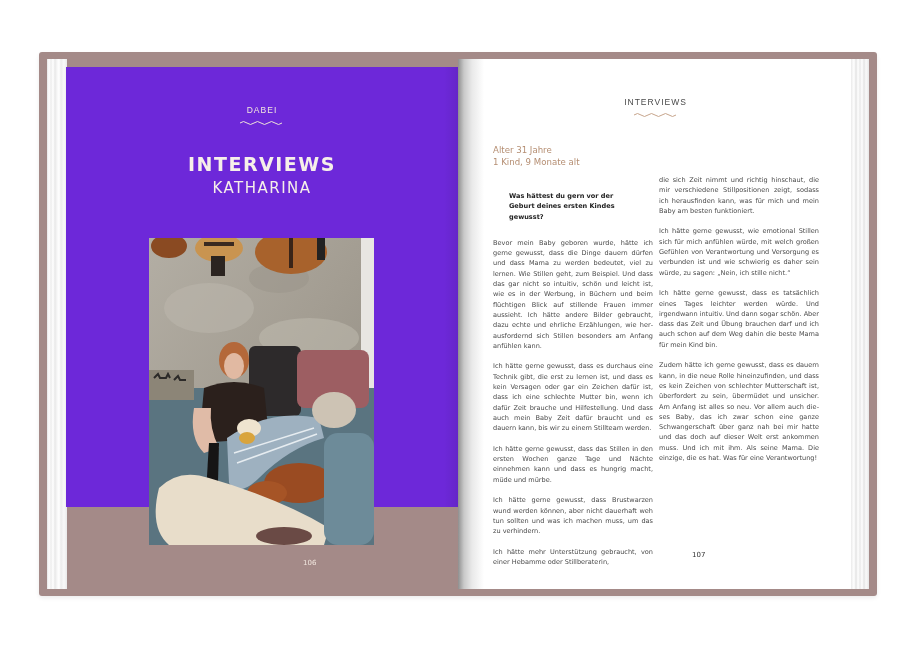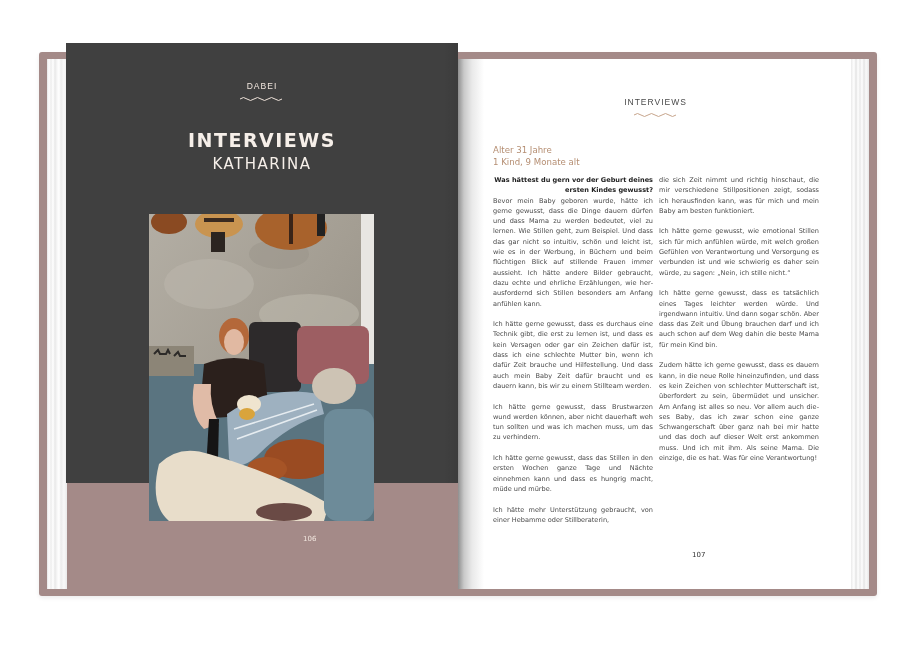--- a/index.html
+++ b/index.html
@@ -11,22 +11,22 @@
     position: absolute; left: 39px; top: 52px; width: 838px; height: 544px;
     background: #a48a88; border-radius: 3px;
     box-shadow: 0 2px 4px rgba(0,0,0,0.08);
   }
   
   .edges-left {
     position: absolute; left: 47px; top: 59px; width: 20px; height: 530px;
     background: linear-gradient(to right, #e6e6e6 0px, #ffffff 2px, #ededed 4px, #ffffff 6px, #e8e8e8 8px, #f7f7f7 10px, #ffffff 12px, #ececec 14px, #f9f9f9 17px, #e9e9e9 20px);
   }
   .page-left {
-    position: absolute; left: 66px; top: 43px; width: 392px; height: 440px;
-    background: #404040;
+    position: absolute; left: 66px; top: 67px; width: 392px; height: 440px;
+    background: #6d28d9;
   }
   .gutter-shadow-left {
     position: absolute; right: 0; top: 0; width: 14px; height: 100%;
     background: linear-gradient(to right, rgba(0,0,0,0), rgba(0,0,0,0.08));
   }
   .page-right {
     position: absolute; left: 458px; top: 59px; width: 395px; height: 530px;
     background: #ffffff;
   }
   .gutter-shadow-right {
@@ -68,21 +68,21 @@
     color: #b58e72; font-family: "DejaVu Sans", sans-serif; font-weight: normal; font-size: 8.6px; line-height: 11.5px;
   }
   .col {
     position: absolute; top: 116px; width: 160px;
     font-family: "DejaVu Sans", sans-serif; font-size: 6.55px; line-height: 10.3px; color: #4b4b4b;
     text-align: justify; hyphens: manual;
   }
   .col-a { left: 35px; }
   .col-b { left: 201px; }
   .col p { margin: 0 0 10.3px 0; }
-  .col .q { font-weight: bold; color: #222; text-align: right; margin: 0; }
+  .col .q { font-weight: bold; color: #222; text-align: left; margin: 16px; }
 </style>
 </head>
 <body>
 
 <div class="book"></div>
 <div class="edges-left"></div>
 
 <div class="page-left">
   <div class="kicker left-kicker">DABEI</div>
   <svg class="wave" viewBox="0 0 46 8">
@@ -167,22 +167,22 @@
 
   <div class="meta-lines">
     <div>Alter 31 Jahre</div>
     <div>1 Kind, 9 Monate alt</div>
   </div>
 
   <div class="col col-a">
     <p class="q">Was hättest du gern vor der Geburt deines ersten Kindes gewusst?</p>
     <p>Bevor mein Baby geboren wurde, hätte ich gerne gewusst, dass die Dinge dauern dürfen und dass Mama zu werden bedeu­tet, viel zu lernen. Wie Stillen geht, zum Beispiel. Und dass das gar nicht so in­tuitiv, schön und leicht ist, wie es in der Werbung, in Büchern und beim flüchtigen Blick auf stillende Frauen immer aussieht. Ich hätte andere Bilder gebraucht, dazu echte und ehrliche Erzählungen, wie her­ausfordernd sich Stillen besonders am An­fang anfühlen kann.</p>
     <p>Ich hätte gerne gewusst, dass es durch­aus eine Technik gibt, die erst zu lernen ist, und dass es kein Versagen oder gar ein Zeichen dafür ist, dass ich eine schlechte Mutter bin, wenn ich dafür Zeit brauche und Hilfestellung. Und dass auch mein Baby Zeit dafür braucht und es dauern kann, bis wir zu einem Stillteam werden.</p>
+    <p>Ich hätte gerne gewusst, dass das Stillen in den ersten Wochen ganze Tage und Näch­te einnehmen kann und dass es hungrig macht, müde und mürbe.</p>
     <p>Ich hätte gerne gewusst, dass Brustwarzen wund werden können, aber nicht dauer­haft weh tun sollten und was ich machen muss, um das zu verhindern.</p>
-    <p>Ich hätte gerne gewusst, dass das Stillen in den ersten Wochen ganze Tage und Näch­te einnehmen kann und dass es hungrig macht, müde und mürbe.</p>
     <p>Ich hätte mehr Unterstützung gebraucht, von einer Hebamme oder Stillberaterin,</p>
   </div>
 
   <div class="col col-b">
     <p>die sich Zeit nimmt und richtig hinschaut, die mir verschiedene Stillpositionen zeigt, sodass ich herausfinden kann, was für mich und mein Baby am besten funktio­niert.</p>
     <p>Ich hätte gerne gewusst, wie emotional Stillen sich für mich anfühlen würde, mit welch großen Gefühlen von Verantwor­tung und Versorgung es verbunden ist und wie schwierig es daher sein würde, zu sagen: „Nein, ich stille nicht.“</p>
     <p>Ich hätte gerne gewusst, dass es tatsäch­lich eines Tages leichter werden würde. Und irgendwann intuitiv. Und dann so­gar schön. Aber dass das Zeit und Übung brauchen darf und ich auch schon auf dem Weg dahin die beste Mama für mein Kind bin.</p>
     <p>Zudem hätte ich gerne gewusst, dass es dauern kann, in die neue Rolle hinein­zufinden, und dass es kein Zeichen von schlechter Mutterschaft ist, überfordert zu sein, übermüdet und unsicher. Am An­fang ist alles so neu. Vor allem auch die­ses Baby, das ich zwar schon eine ganze Schwangerschaft über ganz nah bei mir hatte und das doch auf dieser Welt erst ankommen muss. Und ich mit ihm. Als sei­ne Mama. Die einzige, die es hat. Was für eine Verantwortung!</p>
   </div>
 

